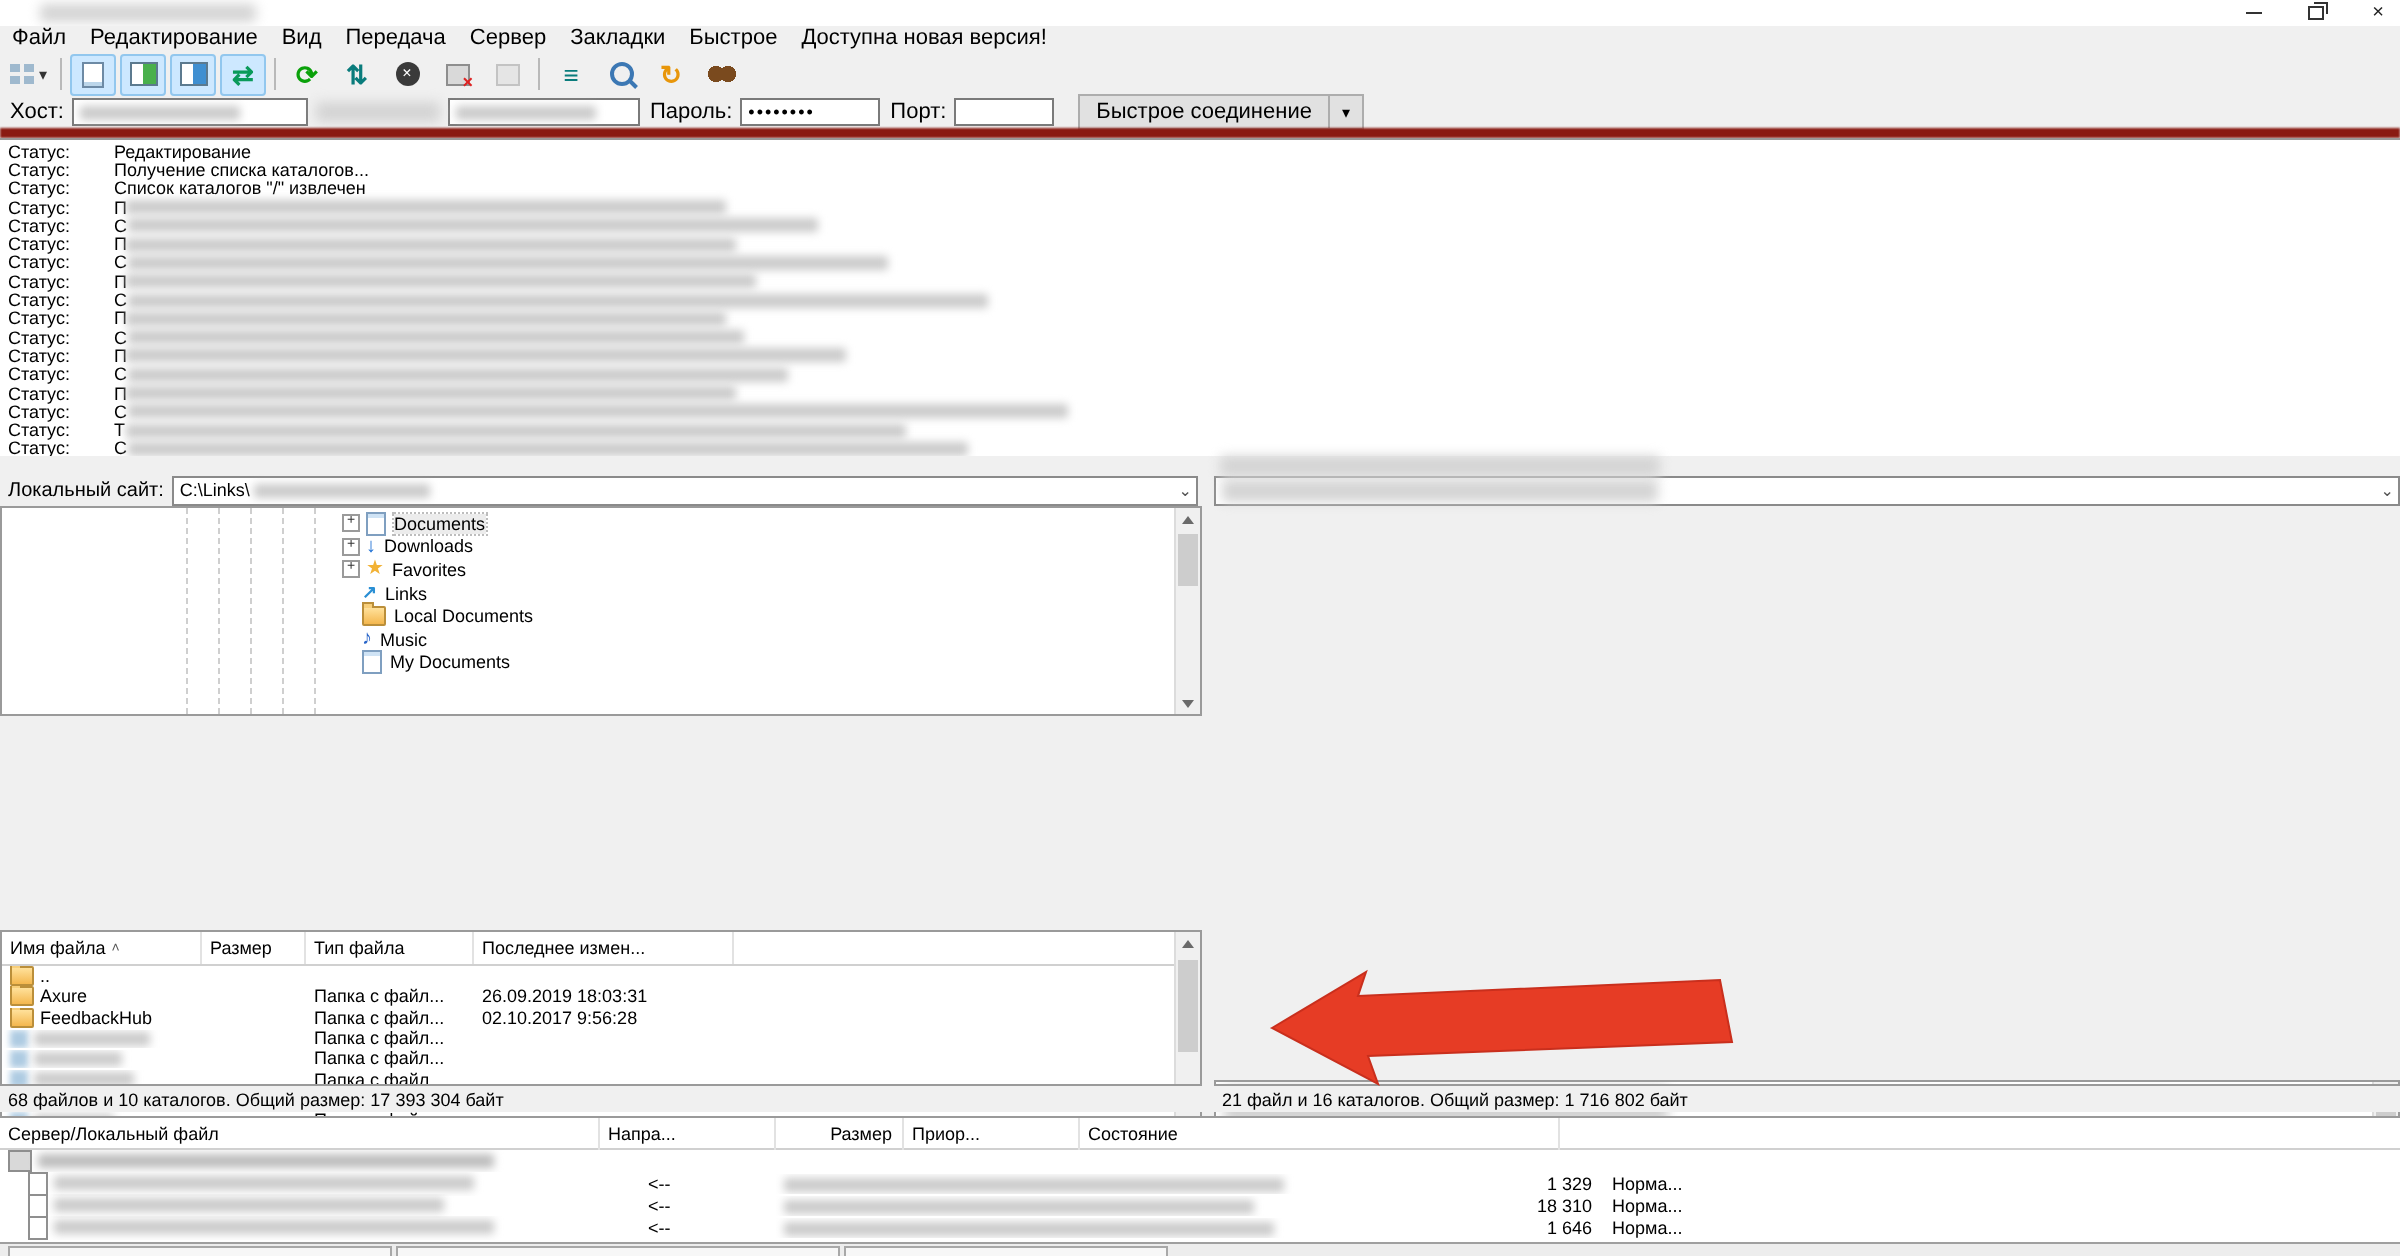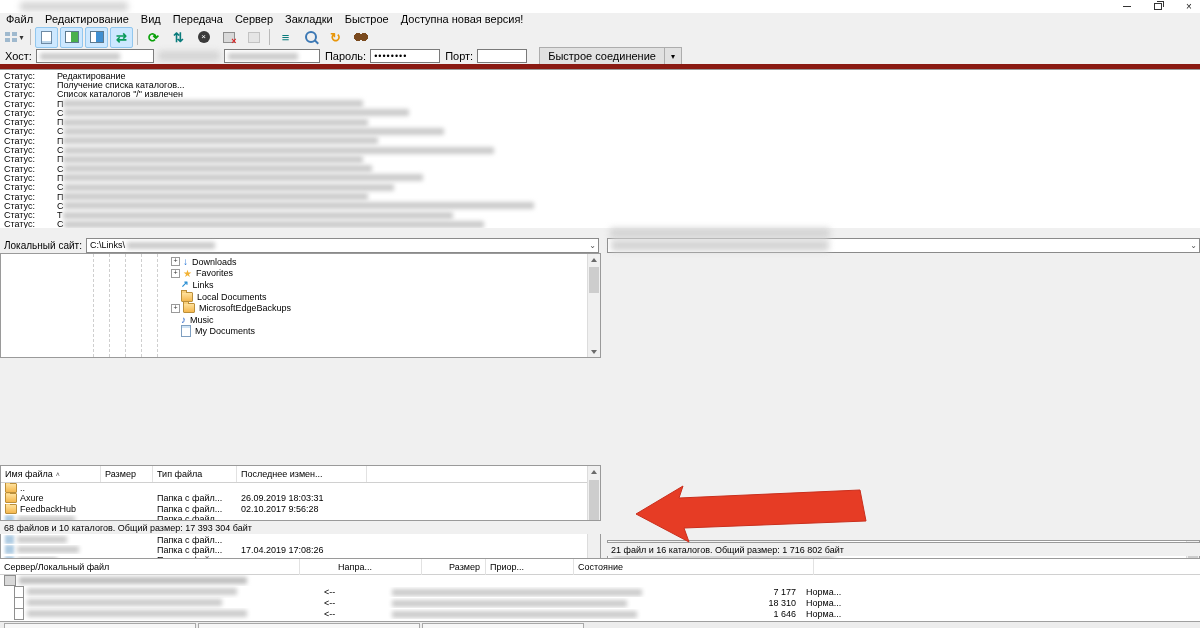--- a/index.html
+++ b/index.html
@@ -305,40 +305,40 @@
 
   <div class="abs panel" style="left:0;top:253px;width:601px;height:105px;">
     <span class="vg" style="left:92px;"></span>
     <span class="vg" style="left:108px;"></span>
     <span class="vg" style="left:124px;"></span>
     <span class="vg" style="left:140px;"></span>
     <span class="vg" style="left:156px;"></span>
     <div style="padding-top:2px;">
       <div class="tnode" style="padding-left:170px;">
           <span class="expbox plus"></span>
+          <span class="i i-docs"></span>
+          <span class="tlabel sel">Documents</span>
+        </div>
+      <div class="tnode" style="padding-left:170px;">
+          <span class="expbox plus"></span>
           <span class="i i-dl">↓</span>
           <span class="tlabel">Downloads</span>
         </div>
       <div class="tnode" style="padding-left:170px;">
           <span class="expbox plus"></span>
           <span class="i i-star">★</span>
           <span class="tlabel">Favorites</span>
         </div>
       <div class="tnode" style="padding-left:180px;">
           <span class="i i-link">↗</span>
           <span class="tlabel">Links</span>
         </div>
       <div class="tnode" style="padding-left:180px;">
           <span class="i i-folder"></span>
           <span class="tlabel">Local Documents</span>
-        </div>
-      <div class="tnode" style="padding-left:170px;">
-          <span class="expbox plus"></span>
-          <span class="i i-folder"></span>
-          <span class="tlabel">MicrosoftEdgeBackups</span>
         </div>
       <div class="tnode" style="padding-left:180px;">
           <span class="i i-music">♪</span>
           <span class="tlabel">Music</span>
         </div>
       <div class="tnode" style="padding-left:180px;text-align:center;">
           <span class="i i-docs"></span>
           <span class="tlabel">My Documents</span>
         </div>
     </div>
@@ -504,21 +504,21 @@
         <span class="c" style="width:130px;">28.05.2018 9:05:09</span>
       </div>
     <div class="sb" style="top:0;bottom:0;">
       <div class="ar" style="top:0;">
           <span class="tri-up"></span>
         </div>
       <div class="thumb" style="top:14px;height:46px;"></div>
 
     </div>
   </div>
-  <div class="abs statusline" style="left:0;top:520px;width:601px;">
+  <div class="abs statusline" style="left:0;top:542px;width:601px;">
       <span>68 файлов и 10 каталогов. Общий размер: 17 393 304 байт</span>
     </div>
 
   <div class="abs" style="left:601px;top:237px;width:6px;height:318px;background:#f0f0f0;"></div>
 
   <div class="abs sitebar" style="left:607px;top:237px;width:593px;">
     <div class="combo">
       <span class="rd2" style="width:218px;height:11px;"></span>
       <span class="chev">⌄</span>
     </div>
@@ -551,21 +551,21 @@
 
   <div class="abs statusline" style="left:607px;top:542px;width:593px;">
       <span>21 файл и 16 каталогов. Общий размер: 1 716 802 байт</span>
     </div>
 
   <div class="abs queue">
     <div class="qrow qh">
       <span class="hc" style="width:300px;">
           <span>Сервер/Локальный файл</span>
         </span>
-      <span class="hc" style="width:88px;margin-left:34px;">
+      <span class="hc" style="width:88px;">
           <span>Напра...</span>
         </span>
       <span class="hc" style="width:64px;justify-content:flex-end;padding-right:5px;">
           <span>Размер</span>
         </span>
       <span class="hc" style="width:88px;">
           <span>Приор...</span>
         </span>
       <span class="hc" style="width:240px;">
           <span>Состояние</span>
@@ -581,21 +581,21 @@
         <span class="c num" style="width:64px;"></span>
         <span class="c" style="width:88px;"></span>
       </div>
     <div class="qrow">
         <span class="c nm" style="width:300px;padding-left:14px;">
           <span class="i i-file"></span>
           <span class="rd" style="width:210px;"></span>
         </span>
         <span class="c" style="width:88px;padding-left:24px;">&lt;--</span>
         <span class="c" style="width:350px;"><span class="rd" style="width:250px;"></span></span>
-        <span class="c num" style="width:64px;">7 177</span>
+        <span class="c num" style="width:64px;">1 329</span>
         <span class="c" style="width:88px;">Норма...</span>
       </div>
     <div class="qrow">
         <span class="c nm" style="width:300px;padding-left:14px;">
           <span class="i i-file"></span>
           <span class="rd" style="width:195px;"></span>
         </span>
         <span class="c" style="width:88px;padding-left:24px;">&lt;--</span>
         <span class="c" style="width:350px;"><span class="rd" style="width:235px;"></span></span>
         <span class="c num" style="width:64px;">18 310</span>

